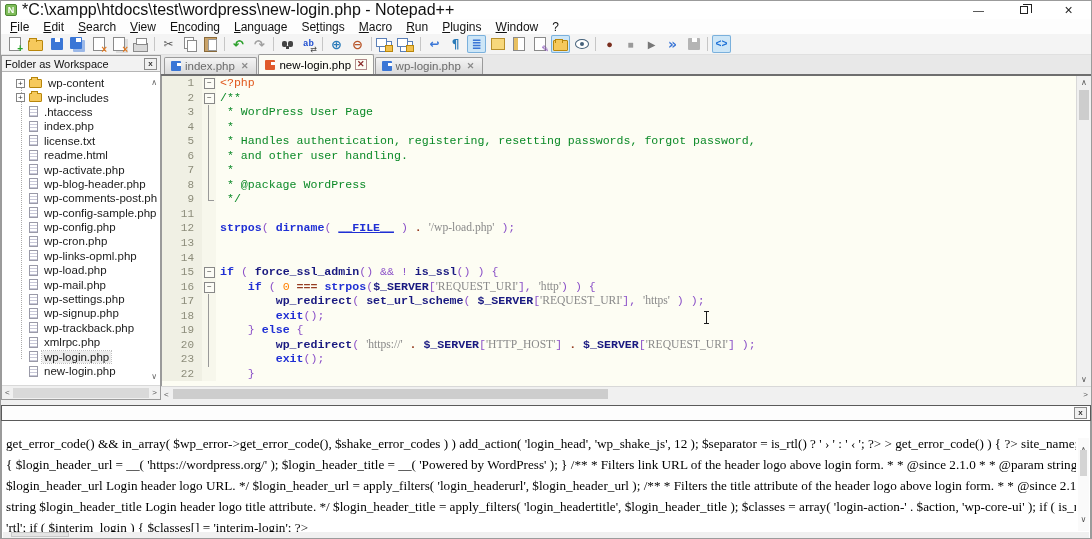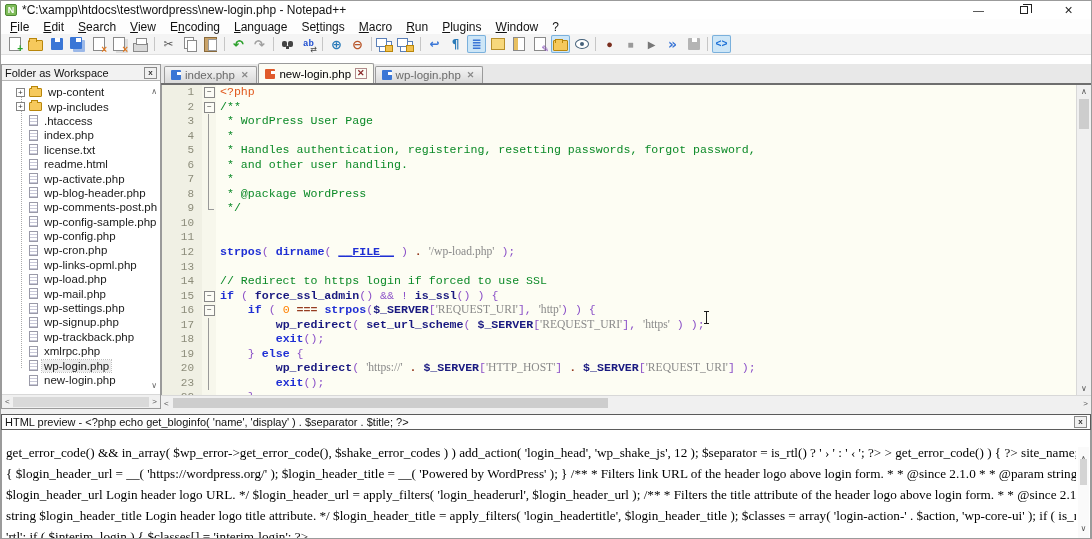--- a/index.html
+++ b/index.html
@@ -4,21 +4,21 @@
 <style>
   * { box-sizing: border-box; margin: 0; padding: 0; }
   html,body { width:1092px; height:539px; overflow:hidden; }
   body { font-family:"Liberation Sans",sans-serif; background:#fff; position:relative;
          border:1px solid #9b9b9b; }
 
   
   #titlebar { height:18px; display:flex; align-items:center; padding-left:4px; background:#fff; }
   .np-icon { width:12px; height:12px; background:#7ebc59; border:1px solid #4e8a34; border-radius:2px;
              color:#fff; font:bold 9px/11px "Liberation Sans",sans-serif; text-align:center; margin-right:5px; }
-  #title-text { font-size:12px; color:#111; }
+  #title-text { font-size:16px; color:#111; }
   #win-controls { margin-left:auto; display:flex; height:100%; }
   .win-btn { width:45px; height:100%; display:flex; align-items:center; justify-content:center;
              font-size:11px; color:#222; }
   .btn-restore-glyph { width:8px; height:8px; border:1px solid #222; position:relative; background:#fff; }
   .btn-restore-glyph::before { content:''; position:absolute; left:2px; top:-3px; width:8px; height:8px;
              border:1px solid #222; border-left:none; border-bottom:none; }
 
   
   #menubar { height:15px; display:flex; align-items:center; padding-left:2px; background:#fdfdfd; font-size:12px; }
   .menu-item { padding:0 7px; color:#111; }
@@ -74,21 +74,21 @@
   .i-monitoring::after  { content:''; position:absolute; left:8px; top:7px; width:4px; height:4px; border-radius:50%; background:#45617a; }
   .i-macro-record::before { content:'●'; color:#7a2e1e; font-size:11px; }
   .i-macro-stop::before { content:'■'; color:#9a9a9a; font-size:10px; }
   .i-macro-play::before { content:'▶'; color:#777; font-size:10px; }
   .i-macro-run-multiple::before { content:'»'; color:#3a76d6; font:bold 14px "DejaVu Sans",sans-serif; }
   .i-macro-save::before { content:''; width:12px; height:12px; background:#b4b4b4; border-radius:1px; }
   .i-macro-save::after { content:''; position:absolute; top:3px; left:8px; width:5px; height:4px; background:#fff; }
   .i-html-preview::before { content:'<>'; font:bold 10px "Liberation Mono",monospace; color:#1b6fd6; }
 
   
-  #main { height:345px; display:flex;margin-top:9px; }
+  #main { height:345px; display:flex; }
 
   
   #sidebar { width:160px; flex:none; display:flex; flex-direction:column; background:#fff; border:1px solid #9a9a9a; }
   .sb-head { height:16px; background:#f2f2f2; border-bottom:1px solid #b5b5b5; display:flex; align-items:center;
              font-size:11px; padding:0 3px; color:#111; flex:none; }
   .sb-close { margin-left:auto; width:13px; height:12px; border:1px solid #8a8a8a; background:#f0f0f0;
               font:bold 8px/10px "Liberation Sans",sans-serif; text-align:center; color:#333; }
   #tree { flex:1; position:relative; overflow:hidden; padding-top:4px; font-size:11.5px; }
   #tree::before { content:''; position:absolute; left:19px; top:8px; bottom:26px; border-left:1px dotted #aaa; }
   .titem { height:14.4px; display:flex; align-items:center; padding-left:14px; gap:4px; white-space:nowrap; position:relative; }
@@ -400,25 +400,24 @@
       <div id="codearea">
           <div class="row"><span class="num">1</span><span class="fold open"></span><span class="code"><span class="s-tag">&lt;?php</span></span></div>
           <div class="row"><span class="num">2</span><span class="fold open"></span><span class="code"><span class="s-cm">/**</span></span></div>
           <div class="row"><span class="num">3</span><span class="fold line"></span><span class="code"><span class="s-cm"> * WordPress User Page</span></span></div>
           <div class="row"><span class="num">4</span><span class="fold line"></span><span class="code"><span class="s-cm"> *</span></span></div>
           <div class="row"><span class="num">5</span><span class="fold line"></span><span class="code"><span class="s-cm"> * Handles authentication, registering, resetting passwords, forgot password,</span></span></div>
           <div class="row"><span class="num">6</span><span class="fold line"></span><span class="code"><span class="s-cm"> * and other user handling.</span></span></div>
           <div class="row"><span class="num">7</span><span class="fold line"></span><span class="code"><span class="s-cm"> *</span></span></div>
           <div class="row"><span class="num">8</span><span class="fold line"></span><span class="code"><span class="s-cm"> * @package WordPress</span></span></div>
           <div class="row"><span class="num">9</span><span class="fold end"></span><span class="code"><span class="s-cm"> */</span></span></div>
-          <div class="row"><span class="num">10</span><span class="fold"></span><span class="code"></span></div>
           <div class="row"><span class="num">11</span><span class="fold"></span></div>
           <div class="row"><span class="num">12</span><span class="fold"></span><span class="code"><span class="s-kw">strpos</span><span class="s-op">( </span><span class="s-kw">dirname</span><span class="s-op">( </span><span class="s-under">__FILE__</span><span class="s-op"> ) </span><span class="s-op2">. </span><span class="s-str">'/wp-load.php'</span><span class="s-op"> );</span></span></div>
           <div class="row"><span class="num">13</span><span class="fold"></span><span class="code"></span></div>
-          <div class="row"><span class="num">14</span><span class="fold"></span><span class="code"><span class="s-cm">// Redirect to https login if forced to use SSL</span></span></div>
+          <div class="row"><span class="num">14</span><span class="fold"></span></div>
           <div class="row"><span class="num">15</span><span class="fold open"></span><span class="code"><span class="s-kw">if</span><span class="s-op"> ( </span><span class="s-id">force_ssl_admin</span><span class="s-op">() &amp;&amp; ! </span><span class="s-id">is_ssl</span><span class="s-op">() ) {</span></span></div>
           <div class="row"><span class="num">16</span><span class="fold open"></span><span class="code"><span class="s-plain">    </span><span class="s-kw">if</span><span class="s-op"> ( </span><span class="s-num">0</span><span class="s-op2"> === </span><span class="s-kw">strpos</span><span class="s-op">(</span><span class="s-id">$_SERVER</span><span class="s-op">[</span><span class="s-str">'REQUEST_URI'</span><span class="s-op">], </span><span class="s-str">'http'</span><span class="s-op">) ) {</span></span></div>
           <div class="row"><span class="num">17</span><span class="fold line"></span><span class="code"><span class="s-plain">        </span><span class="s-id">wp_redirect</span><span class="s-op">( </span><span class="s-id">set_url_scheme</span><span class="s-op">( </span><span class="s-id">$_SERVER</span><span class="s-op">[</span><span class="s-str">'REQUEST_URI'</span><span class="s-op">], </span><span class="s-str">'https'</span><span class="s-op"> ) );</span></span></div>
           <div class="row"><span class="num">18</span><span class="fold line"></span><span class="code"><span class="s-plain">        </span><span class="s-kw">exit</span><span class="s-op">();</span></span></div>
           <div class="row"><span class="num">19</span><span class="fold line"></span><span class="code"><span class="s-plain">    </span><span class="s-op">} </span><span class="s-kw">else</span><span class="s-op"> {</span></span></div>
           <div class="row"><span class="num">20</span><span class="fold line"></span><span class="code"><span class="s-plain">        </span><span class="s-id">wp_redirect</span><span class="s-op">( </span><span class="s-str">'https://'</span><span class="s-op2"> . </span><span class="s-id">$_SERVER</span><span class="s-op">[</span><span class="s-str">'HTTP_HOST'</span><span class="s-op">]</span><span class="s-op2"> . </span><span class="s-id">$_SERVER</span><span class="s-op">[</span><span class="s-str">'REQUEST_URI'</span><span class="s-op">] );</span></span></div>
           <div class="row"><span class="num">23</span><span class="fold line"></span><span class="code"><span class="s-plain">        </span><span class="s-kw">exit</span><span class="s-op">();</span></span></div>
           <div class="row"><span class="num">22</span><span class="fold"></span><span class="code"><span class="s-plain">    </span><span class="s-op">}</span></span></div>
         </div>
       <div id="ed-vscroll">
@@ -432,21 +431,20 @@
       <span class="ed-hthumb"></span>
       <span class="ed-hright">&gt;</span>
     </div>
   </div>
 </div>
 
 <div id="panel-splitter"></div>
 
 <div id="preview">
   <div class="pv-head">
-    <span>HTML preview - &lt;?php echo get_bloginfo( 'name', 'display' ) . $separator . $title; ?&gt;</span>
     <span class="pv-close">x</span>
   </div>
   <div class="pv-body">
     <div id="pv-lines">
         <div class="pv-line">get_error_code() &amp;&amp; in_array( $wp_error-&gt;get_error_code(), $shake_error_codes ) ) add_action( 'login_head', 'wp_shake_js', 12 ); $separator = is_rtl() ? ' › ' : ' ‹ '; ?&gt; &gt; get_error_code() ) { ?&gt; site_name; } else</div>
         <div class="pv-line">{ $login_header_url = __( 'https://wordpress.org/' ); $login_header_title = __( 'Powered by WordPress' ); } /** * Filters link URL of the header logo above login form. * * @since 2.1.0 * * @param string</div>
         <div class="pv-line">$login_header_url Login header logo URL. */ $login_header_url = apply_filters( 'login_headerurl', $login_header_url ); /** * Filters the title attribute of the header logo above login form. * * @since 2.1.0 * * @param</div>
         <div class="pv-line">string $login_header_title Login header logo title attribute. */ $login_header_title = apply_filters( 'login_headertitle', $login_header_title ); $classes = array( 'login-action-' . $action, 'wp-core-ui' ); if ( is_rtl() ) $classes[] =</div>
         <div class="pv-line">'rtl'; if ( $interim_login ) { $classes[] = 'interim-login'; ?&gt;</div>
       </div>

